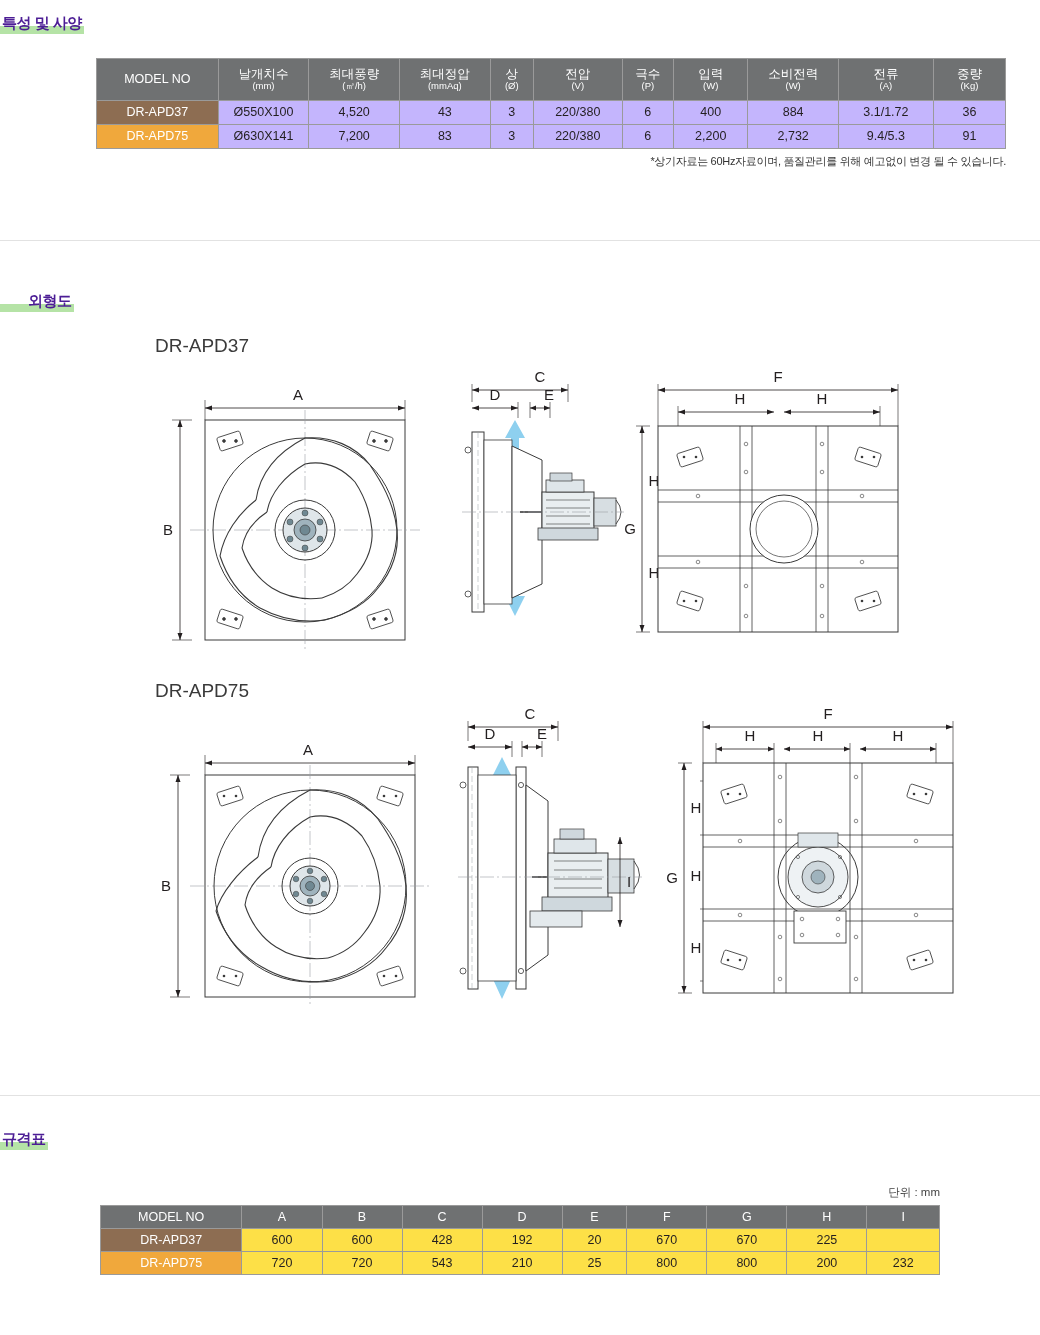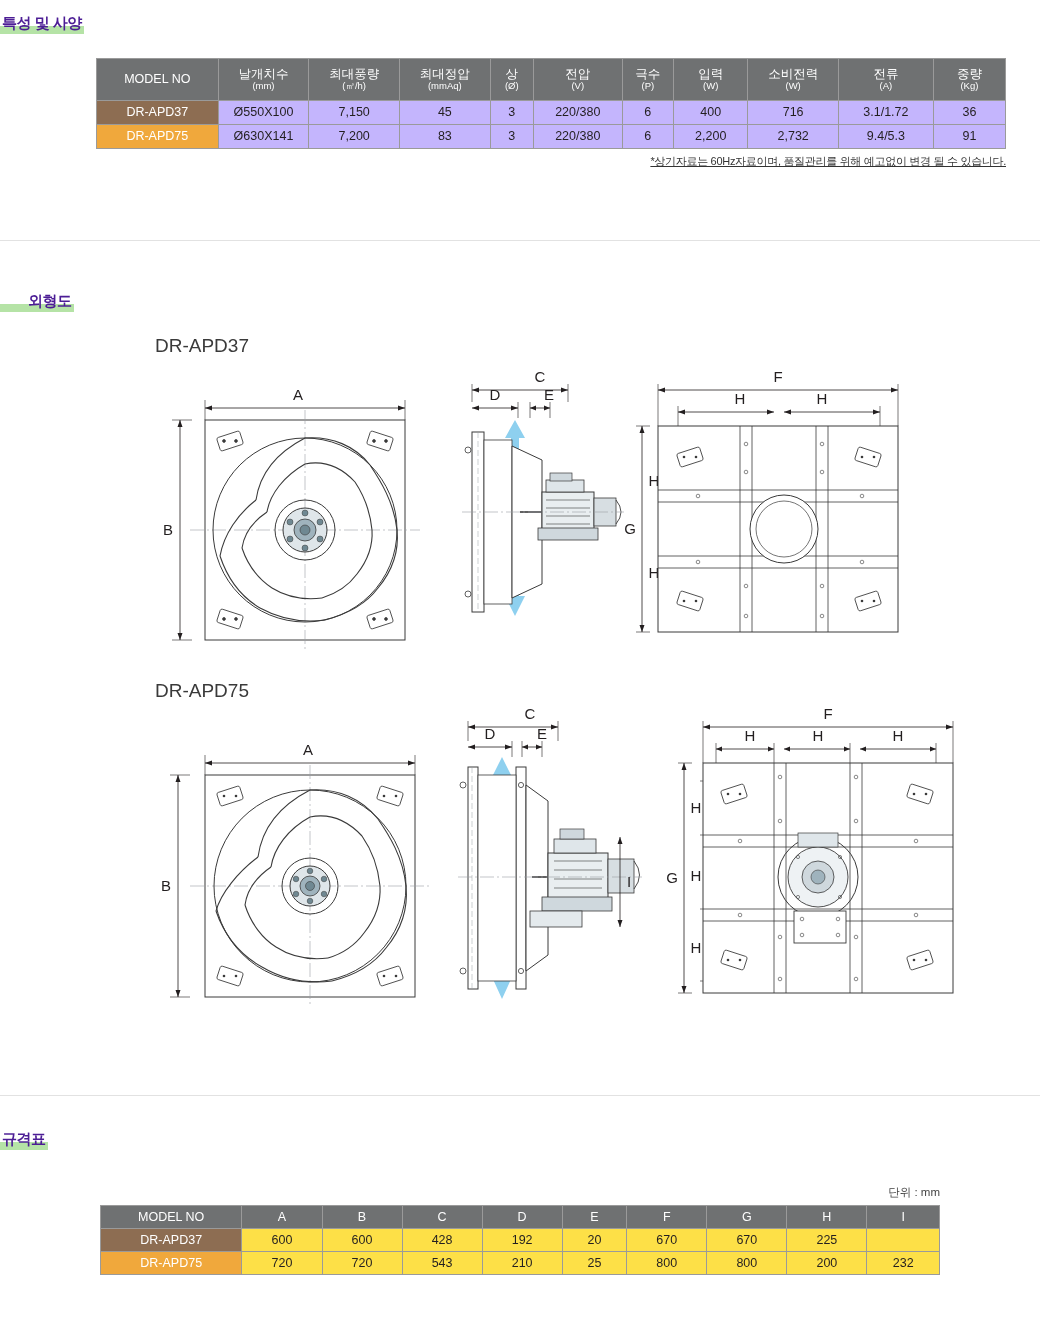--- a/index.html
+++ b/index.html
@@ -66,21 +66,20 @@
   table.spec thead th .t2 { display: block; font-size: 9.5px; }
   table.spec tbody td { height: 24px; background: #c4b5fd; font-size: 12.5px; }
   td.model-37 { background: #8d6d52 !important; color: #fff; font-size: 12.5px; }
   td.model-75 { background: #f0a83c !important; color: #fff; font-size: 12.5px; }
   .spec-note {
     text-align: right;
     font-size: 11px;
     color: #333;
     margin-top: 5px;
     letter-spacing: -0.3px;
-    text-decoration: underline;
   }
 
   
   .dwg-title {
     position: absolute;
     font-size: 19px;
     color: #3a3a3a;
     letter-spacing: 0px;
   }
   .dwg-block { position: absolute; }
@@ -171,27 +170,27 @@
         <th style="width:70px">
           <span class="t1">중량</span>
           <span class="t2">(Kg)</span>
         </th>
       </tr>
     </thead>
     <tbody>
       <tr>
         <td class="model-37">DR-APD37</td>
         <td>Ø550X100</td>
-        <td>7,150</td>
-        <td>45</td>
+        <td>4,520</td>
+        <td>43</td>
         <td>3</td>
         <td>220/380</td>
         <td>6</td>
         <td>400</td>
-        <td>716</td>
+        <td>884</td>
         <td>3.1/1.72</td>
         <td>36</td>
       </tr>
       <tr>
         <td class="model-75">DR-APD75</td>
         <td>Ø630X141</td>
         <td>7,200</td>
         <td>83</td>
         <td>3</td>
         <td>220/380</td>

